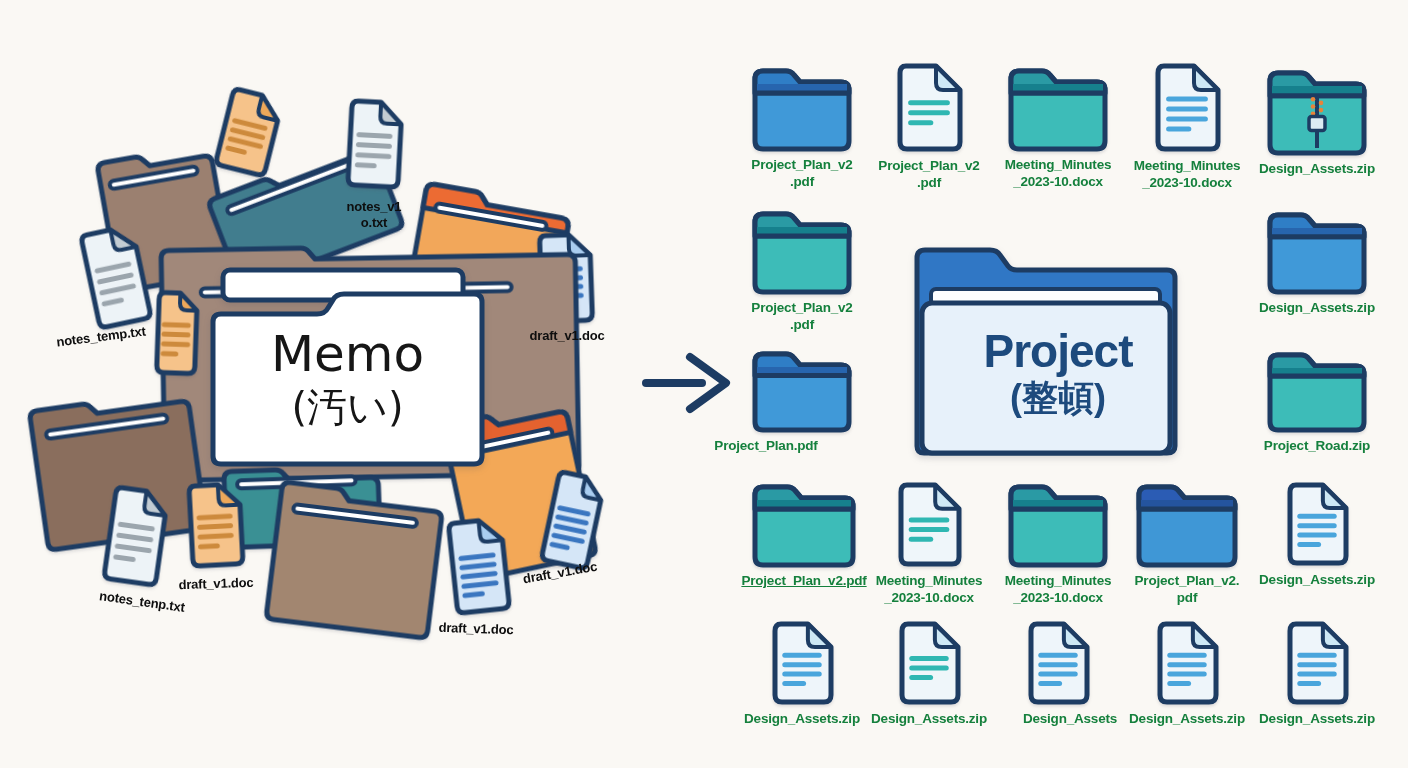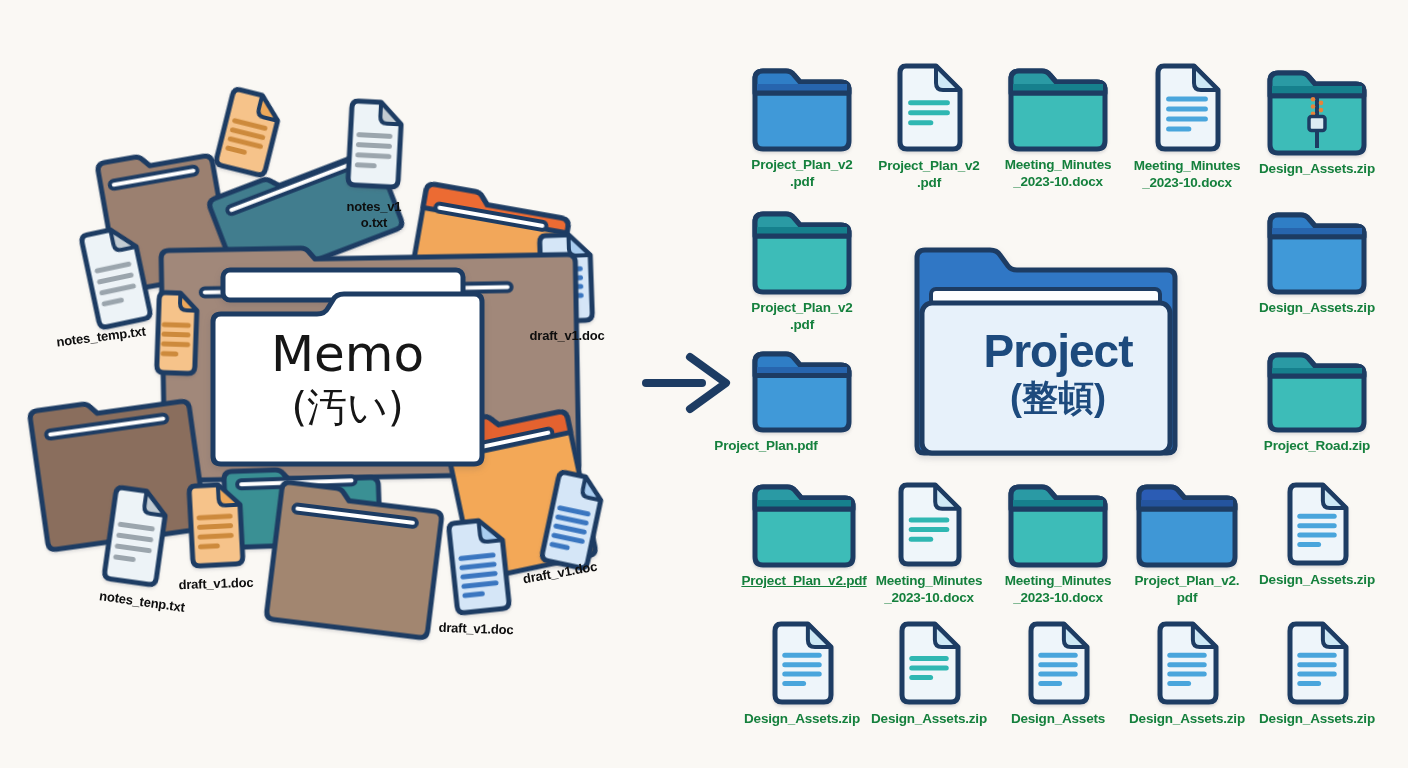--- a/index.html
+++ b/index.html
@@ -398,21 +398,21 @@
       <div class="grid-icon" style="left: 1024px; top: 620px; width: 68px; height: 86px;">
         <svg width="68" height="86" viewBox="0 0 68 86">
           <path d="M13 4 L39.879999999999995 4 L63 27.12 L63 75 Q63 82 56 82 L14 82 Q7 82 7 75 L7 11 Q7 4 13 4 Z" fill="#eef5fa" stroke="#1d3c63" stroke-width="5" stroke-linejoin="round"></path>
           <path d="M39.879999999999995 4 L39.879999999999995 20.12 Q39.879999999999995 27.12 46.879999999999995 27.12 L63 27.12 Z" fill="#cde8f5" stroke="#1d3c63" stroke-width="4" stroke-linejoin="round"></path>
           <rect x="14.28" y="32.68" width="39.44" height="5" rx="2.5" fill="#49a5dc"></rect>
           <rect x="14.28" y="42.14" width="39.44" height="5" rx="2.5" fill="#49a5dc"></rect>
           <rect x="14.28" y="51.6" width="39.44" height="5" rx="2.5" fill="#49a5dc"></rect>
           <rect x="14.28" y="61.06" width="23.799999999999997" height="5" rx="2.5" fill="#49a5dc"></rect>
         </svg>
       </div>
-      <div class="grid-label" style="left: 980px; top: 711px; width: 156px;">
+      <div class="grid-label" style="left: 980px; top: 711px; width: 180px;">
         <div>Design_Assets</div>
       </div>
       <div class="grid-icon" style="left: 1153px; top: 620px; width: 68px; height: 86px;">
         <svg width="68" height="86" viewBox="0 0 68 86">
           <path d="M13 4 L39.879999999999995 4 L63 27.12 L63 75 Q63 82 56 82 L14 82 Q7 82 7 75 L7 11 Q7 4 13 4 Z" fill="#eef5fa" stroke="#1d3c63" stroke-width="5" stroke-linejoin="round"></path>
           <path d="M39.879999999999995 4 L39.879999999999995 20.12 Q39.879999999999995 27.12 46.879999999999995 27.12 L63 27.12 Z" fill="#cde8f5" stroke="#1d3c63" stroke-width="4" stroke-linejoin="round"></path>
           <rect x="14.28" y="32.68" width="39.44" height="5" rx="2.5" fill="#49a5dc"></rect>
           <rect x="14.28" y="42.14" width="39.44" height="5" rx="2.5" fill="#49a5dc"></rect>
           <rect x="14.28" y="51.6" width="39.44" height="5" rx="2.5" fill="#49a5dc"></rect>
           <rect x="14.28" y="61.06" width="23.799999999999997" height="5" rx="2.5" fill="#49a5dc"></rect>

